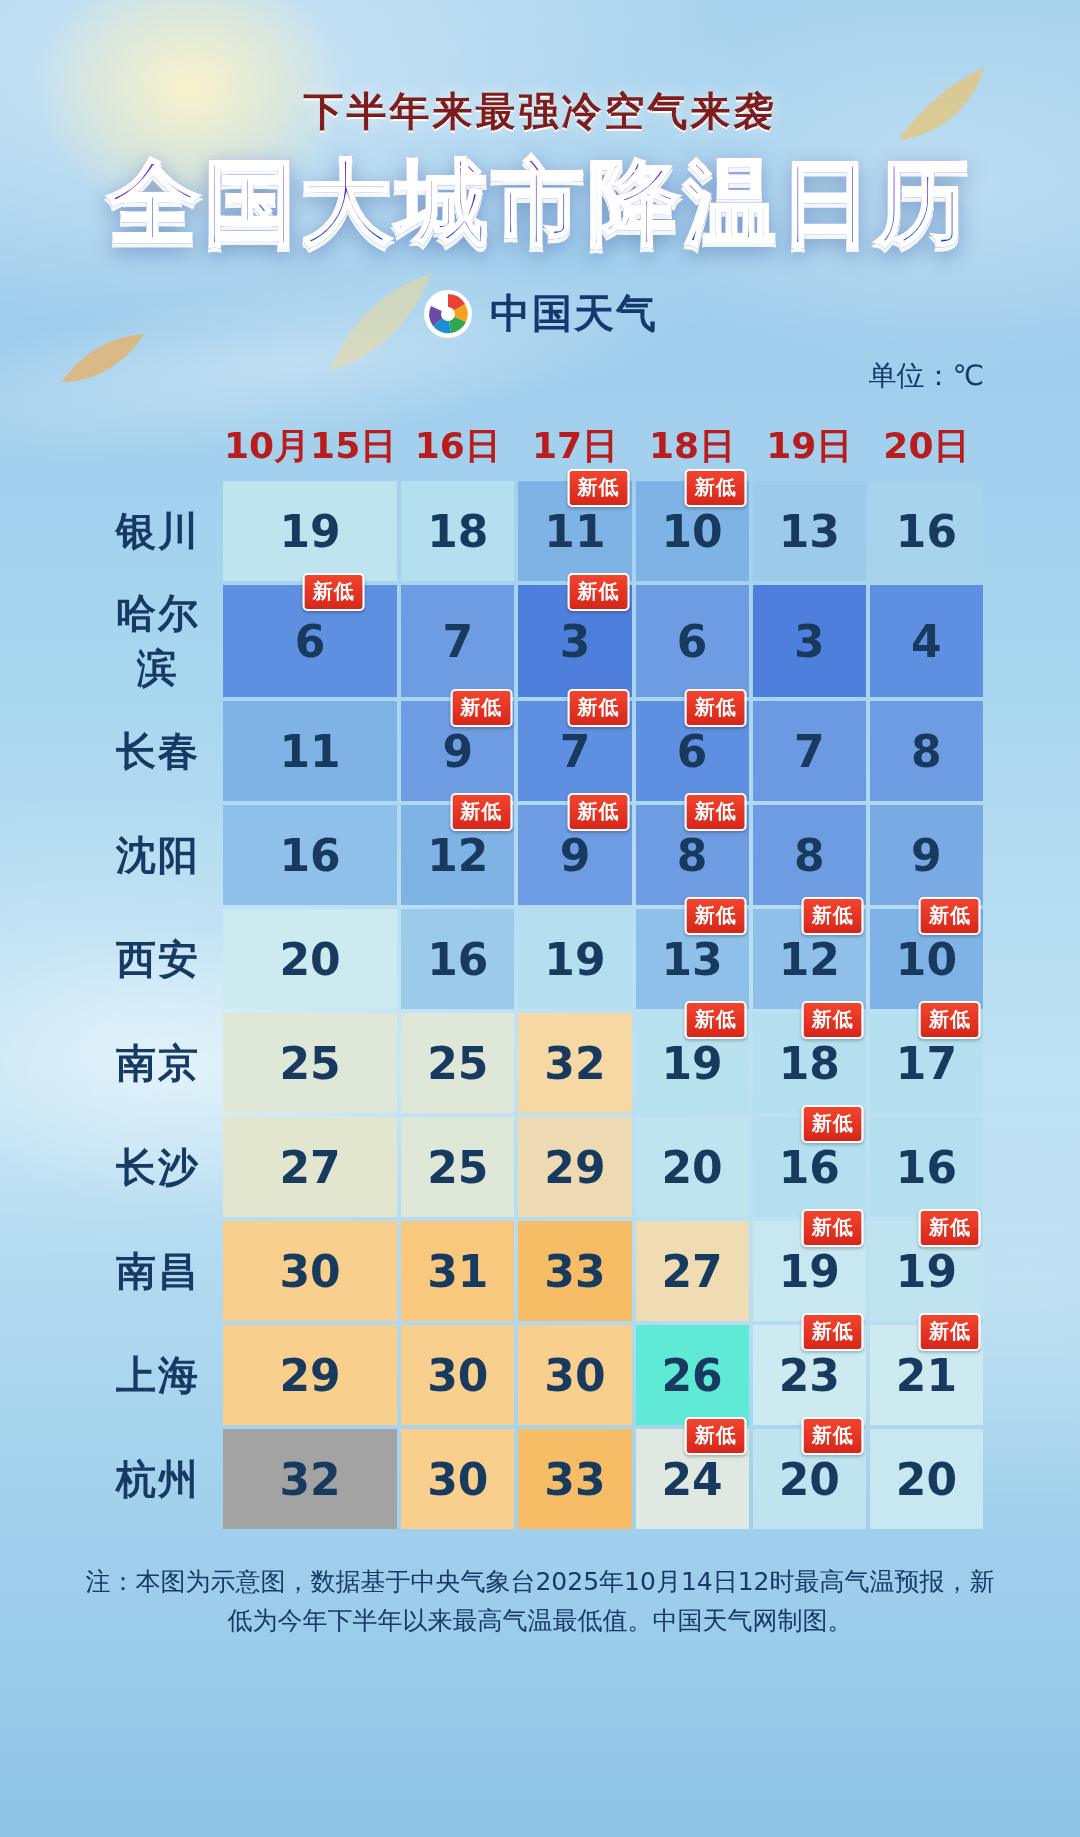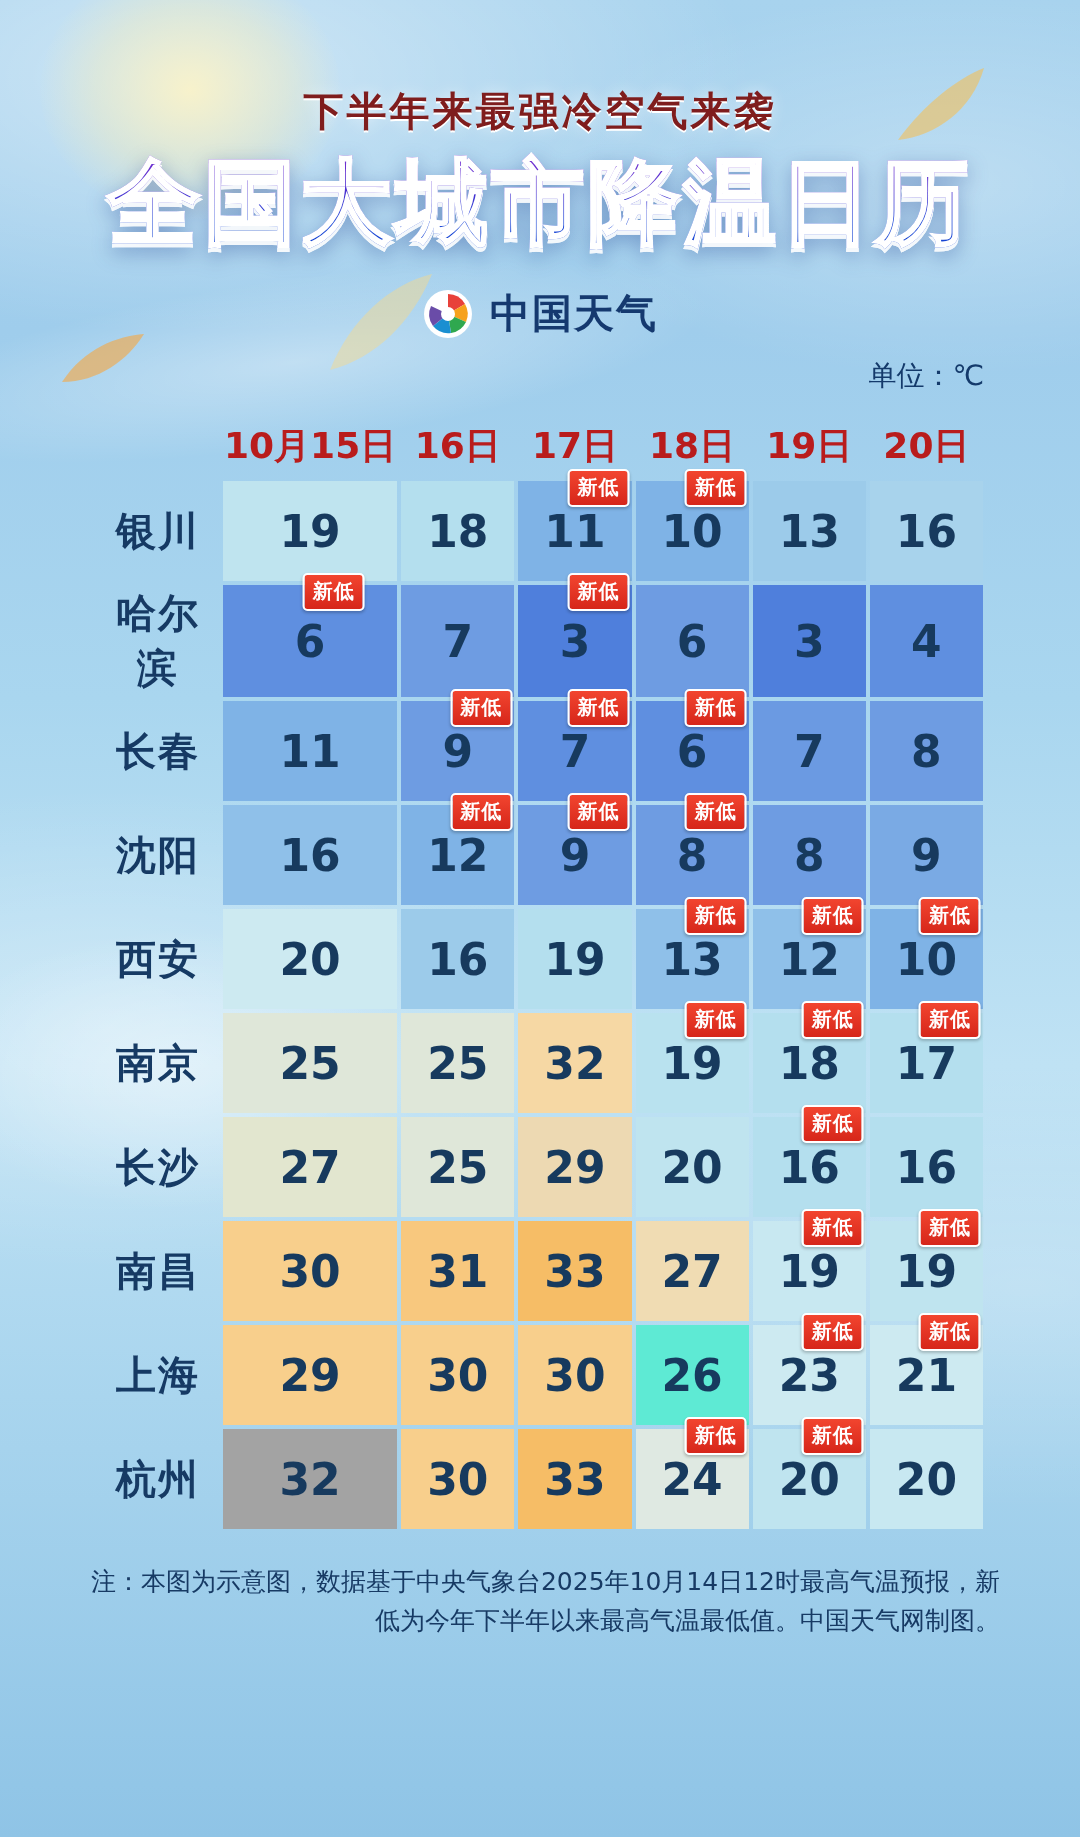--- a/index.html
+++ b/index.html
@@ -122,21 +122,21 @@
     font-family:"DejaVu Sans","Liberation Sans",sans-serif;
   }
 
   
   .note{
     margin:30px auto 0;
     width:920px;
     font-size:25px;
     line-height:1.55;
     color:#173a64;
-    text-align:right;
+    text-align:center;
     font-family:"DejaVu Sans","Liberation Sans",sans-serif;
   }
 </style>
 </head>
 <body>
 
 <div class="bg-deco sun"></div>
 <div class="bg-deco wave1"></div>
 <div class="bg-deco wave2"></div>
 

